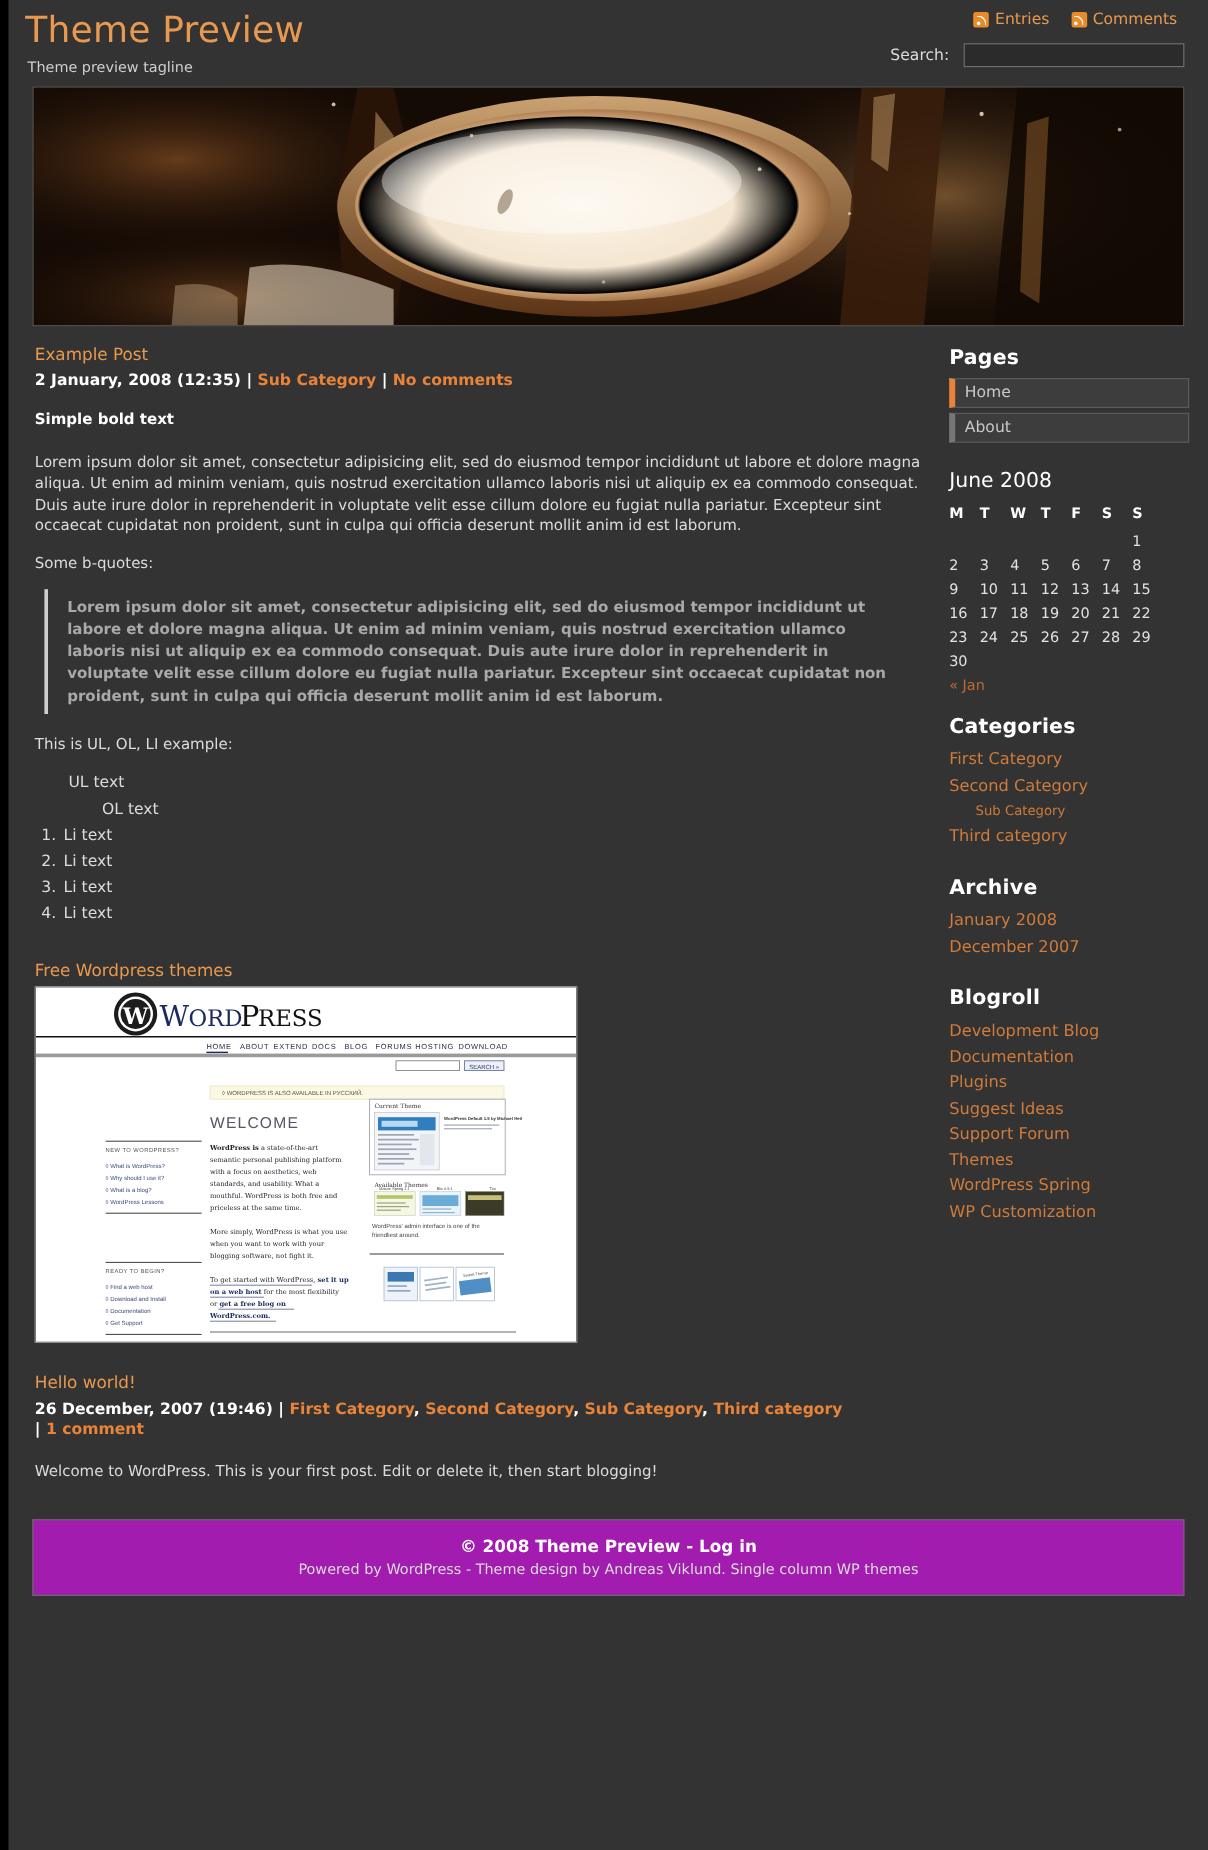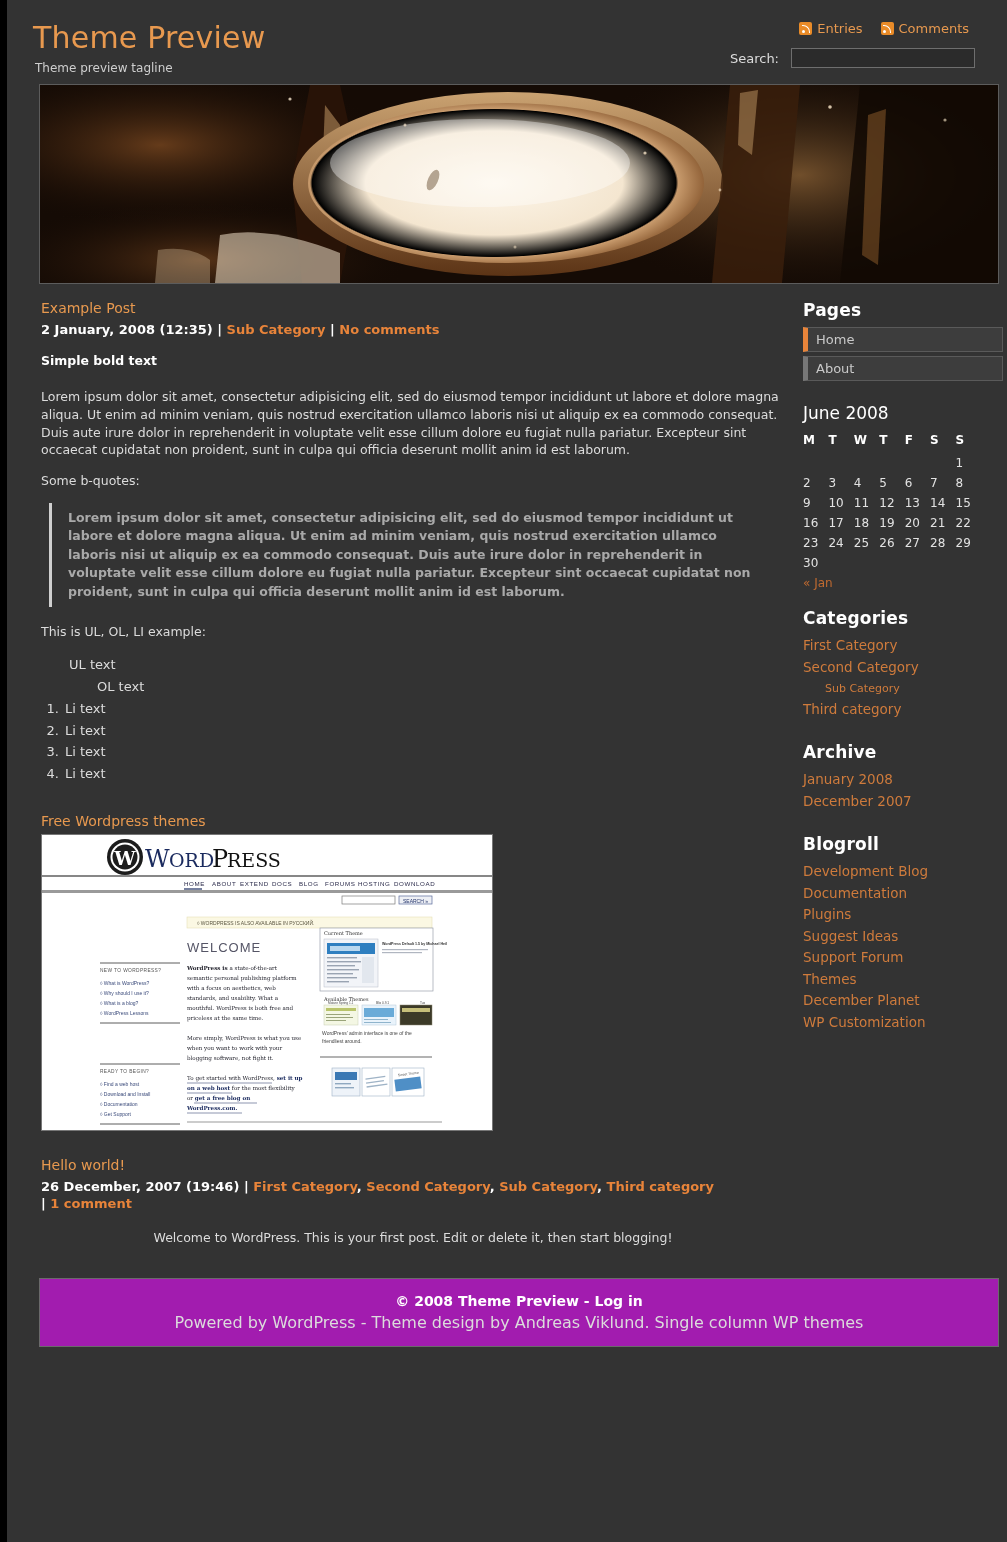--- a/index.html
+++ b/index.html
@@ -8,21 +8,21 @@
     width:1007px; height:1542px;
     background:#000;
     font-family:"DejaVu Sans", sans-serif;
     font-size:13px;
     color:#d8d8d8;
     overflow:hidden;
   }
   #page {
     position:absolute; left:7px; top:0; width:1000px; height:1542px;
     background:#333333;
-    padding:12px;
+    padding:0;
   }
 
   
   #header { position:relative; height:72px; }
   .blogtitle {
     position:absolute; left:14px; top:9px;
     font-size:30px; color:#e8994f; font-weight:normal;
     letter-spacing:0.2px; margin:0; line-height:1.1;
   }
   .tagline {
@@ -147,21 +147,21 @@
   .link-list li.sub a { font-size:11px; }
 
   
   #footer {
     margin:18px 20px 0 20px; width:960px;
     border:1px solid #6a6a6a; background:#a21caf;
     padding:14px 0 14px 0; text-align:center;
   }
   .foot1 { font-size:14px; font-weight:bold; color:#ffffff; margin-bottom:4px; }
   .foot1 a { color:#ffffff; text-decoration:none; }
-  .foot2 { font-size:16px; color:#dcdcdc; }
+  .foot2 { font-size:12px; color:#dcdcdc; }
   .foot2 a { color:#dcdcdc; text-decoration:none; }
 </style>
 </head>
 <body>
 
 <div id="page">
 
   <div id="header">
     <h1 class="blogtitle">Theme Preview</h1>
     <div class="tagline">Theme preview tagline</div>
@@ -410,21 +410,21 @@
       <div class="post" style="margin-top:26px;">
         <h2><span>Hello world!</span></h2>
         <div class="postmeta">
           <span>26 December, 2007 (19:46)</span>
           <span class="sep"> | </span>
           <a href="#">First Category</a><span class="sep">, </span><a href="#">Second Category</a><span class="sep">, </span><a href="#">Sub Category</a><span class="sep">, </span><a href="#">Third category</a>
           <br>
           <span class="sep">| </span>
           <a href="#">1 comment</a>
         </div>
-        <p style="margin-top:16px;text-align:center;">Welcome to WordPress. This is your first post. Edit or delete it, then start blogging!</p>
+        <p style="margin-top:16px;">Welcome to WordPress. This is your first post. Edit or delete it, then start blogging!</p>
       </div>
 
     </div>
 
     <div id="sidebar">
 
       <div class="side-block">
         <div class="side-h">Pages</div>
         <ul class="pages-list">
           <li class="current">
@@ -532,21 +532,21 @@
 
       <div class="side-block">
         <div class="side-h">Blogroll</div>
         <ul class="link-list">
           <li><a href="#">Development Blog</a></li>
           <li><a href="#">Documentation</a></li>
           <li><a href="#">Plugins</a></li>
           <li><a href="#">Suggest Ideas</a></li>
           <li><a href="#">Support Forum</a></li>
           <li><a href="#">Themes</a></li>
-          <li><a href="#">December Planet</a></li>
+          <li><a href="#">WordPress Spring</a></li>
           <li><a href="#">WP Customization</a></li>
         </ul>
       </div>
 
     </div>
   </div>
 
   <div id="footer">
     <div class="foot1">
       <a href="#">© 2008 Theme Preview - Log in</a>

